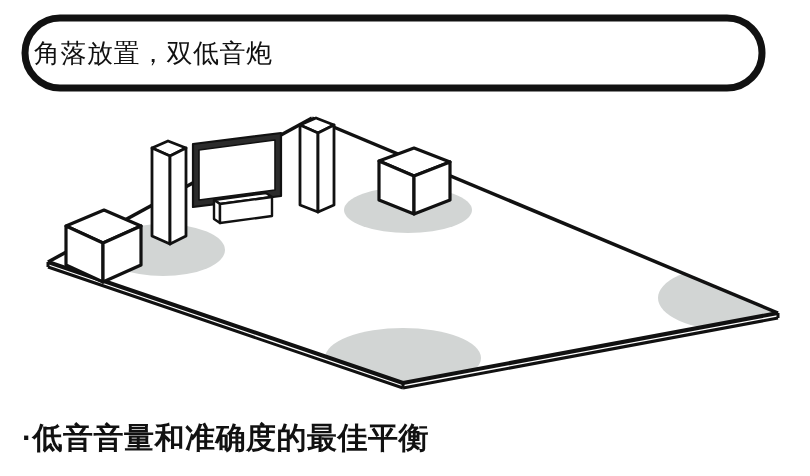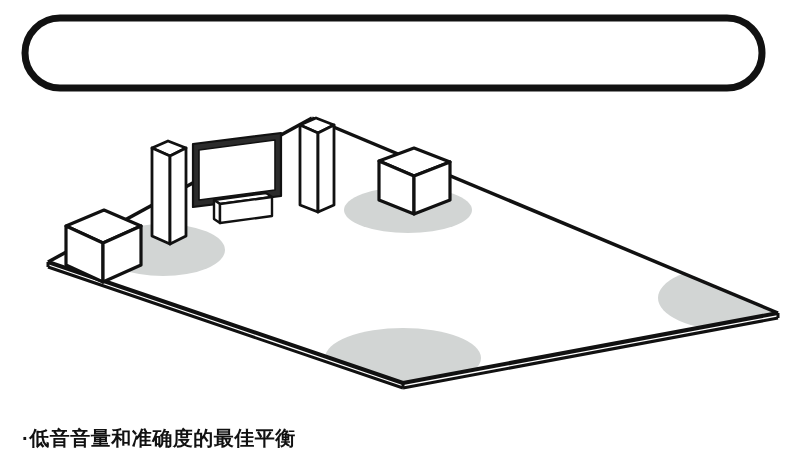--- a/index.html
+++ b/index.html
@@ -45,21 +45,21 @@
     pointer-events: none;
   }
   .caption-text {
     position: absolute;
     left: 22px;
     top: 414px;
     width: 780px;
     height: 48px;
     display: flex;
     align-items: center;
-    font-size: 20px;
+    font-size: 30px;
     line-height: 1.15;
     color: #111111;
     letter-spacing: 0.5px;
     white-space: nowrap;
     font-weight: 600;
     pointer-events: none;
   }
 </style>
 </head>
 <body>
@@ -142,16 +142,17 @@
       <polygon points="214,200 220,204 220,223 214,219" fill="#ffffff" stroke="#111111" stroke-width="2.4" stroke-linejoin="round"></polygon>
       <polygon points="220,204 272,197 272,216 220,223" fill="#ffffff" stroke="#111111" stroke-width="2.4" stroke-linejoin="round"></polygon>
     </g>
 
     <g>
       <rect x="25" y="18" width="737" height="70" rx="35" ry="35" fill="#ffffff" stroke="#111111" stroke-width="7"></rect>
     </g>
 
   </svg>
 
+  <div class="badge-text">角落放置，双低音炮</div>
 
   <div class="caption-text">·低音音量和准确度的最佳平衡</div>
 
 </div>
 
 </body></html>

